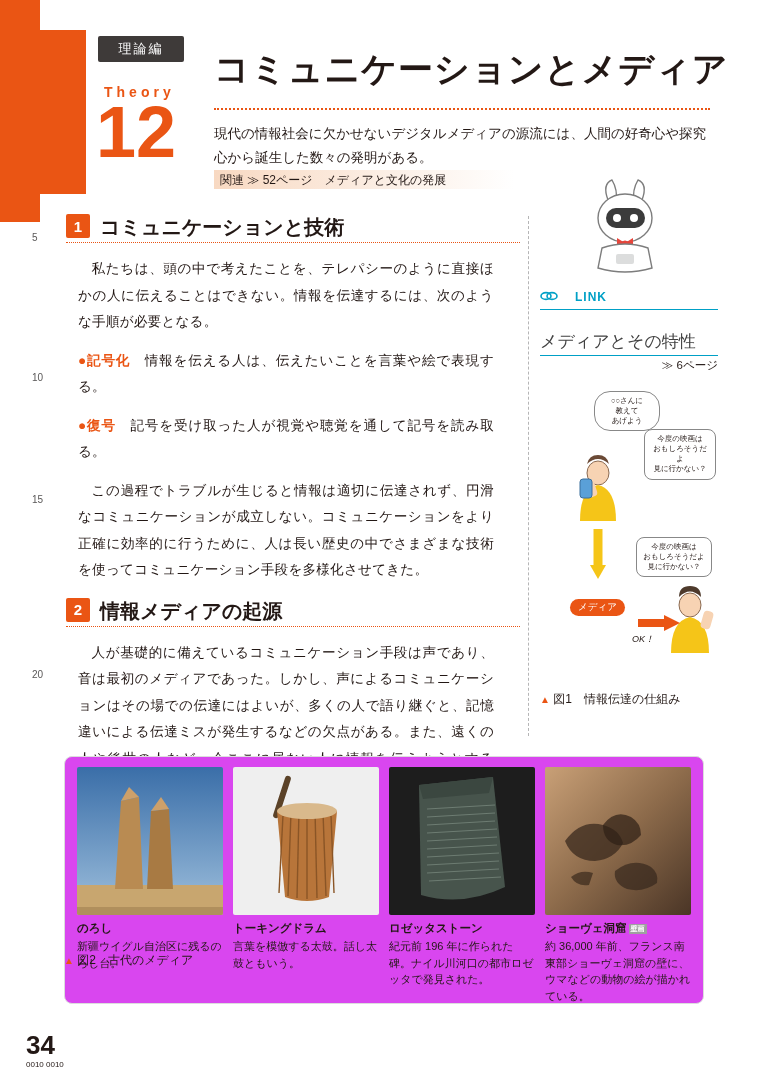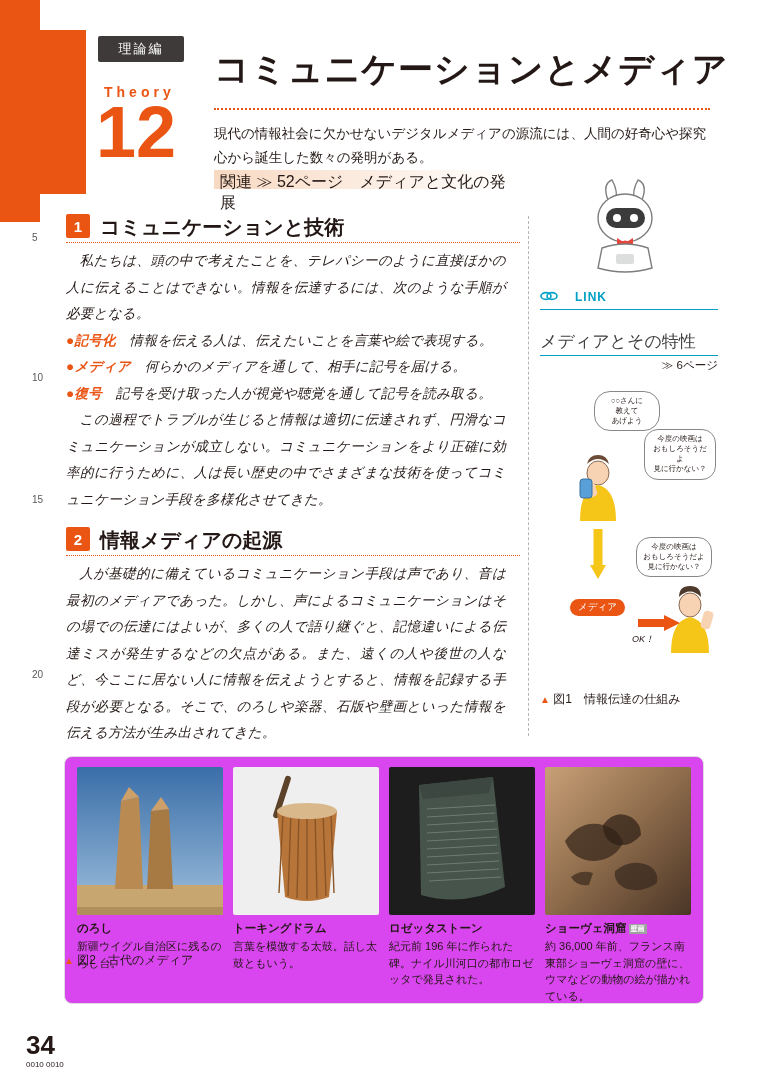--- a/index.html
+++ b/index.html
@@ -60,21 +60,21 @@
   }
   .related-bar {
     position: absolute; left: 214px; top: 170px; width: 300px; height: 19px;
   }
   .related-bar .grad {
     position: absolute; left: 0; top: 0; width: 300px; height: 19px;
     background: linear-gradient(to right, #f8d9c2, #ffffff);
   }
   .related-bar .txt {
     position: absolute; left: 6px; top: 2px;
-    font-size: 16px; color: #231815;
+    font-size: 12px; color: #231815;
   }
 
   
   .robot { position: absolute; left: 572px; top: 170px; width: 110px; height: 110px; }
 
   
   .left-col { position: absolute; left: 52px; top: 214px; width: 468px; }
   .right-col { position: absolute; left: 540px; top: 214px; width: 196px; }
   .v-divider {
     position: absolute; left: 528px; top: 216px; height: 520px;
@@ -94,21 +94,21 @@
   }
   .sec-rule {
     position: absolute; left: 14px; top: 28px; width: 454px;
     border-top: 1px dotted #ea5514;
   }
 
   .body-text {
     font-size: 13.6px; line-height: 1.95; letter-spacing: 0.2px;
     text-align: justify; color: #231815;
   }
-  .body-text p { text-indent: 1em; margin: 0; font-style: italic; }
+  .body-text p { text-indent: 1em; margin: 12px; }
   .body-text p.noindent { text-indent: 0; }
   .term { color: #ea5514; font-weight: bold; }
   .bullet { color: #ea5514; }
 
   .linenum {
     position: absolute; left: 32px;
     font-size: 10px; color: #595757;
   }
 
   
@@ -122,21 +122,21 @@
 
   
   .fig1 { position: relative; margin-top: 14px; width: 196px; height: 300px; }
   .fig1-caption {
     font-size: 12px; margin-top: 4px; color: #231815;
   }
   .tri { color: #ea5514; font-size: 10px; }
 
   .bubble {
     position: absolute; background: #fff; border: 1px solid #888;
-    border-radius: 14px; font-size: 7.5px; line-height: 1.35;
+    border-radius: 8px; font-size: 7.5px; line-height: 1.35;
     padding: 4px 5px; color: #231815; text-align: center;
   }
   .thought {
     position: absolute; background: #fff; border: 1px solid #888;
     border-radius: 16px; font-size: 7.5px; line-height: 1.35;
     padding: 4px 5px; color: #231815; text-align: center;
   }
   .media-pill {
     position: absolute; background: #ea5514; color: #fff;
     font-size: 9.5px; padding: 2px 8px; border-radius: 9px;
@@ -215,23 +215,20 @@
     <div class="sec-head">
       <div class="sec-num">1</div>
       <div class="sec-title">コミュニケーションと技術</div>
       <div class="sec-rule"></div>
     </div>
 
     <div class="body-text" style="padding:0 14px;">
       <p>私たちは、頭の中で考えたことを、テレパシーのように直接ほかの人に伝えることはできない。情報を伝達するには、次のような手順が必要となる。</p>
       <p class="noindent">
         <span class="bullet">●</span><span class="term">記号化</span>　<span>情報を伝える人は、伝えたいことを言葉や絵で表現する。</span>
-      </p>
-      <p class="noindent">
-        <span class="bullet">●</span><span class="term">メディア</span>　<span>何らかのメディアを通して、相手に記号を届ける。</span>
       </p>
       <p class="noindent">
         <span class="bullet">●</span><span class="term">復号</span>　<span>記号を受け取った人が視覚や聴覚を通して記号を読み取る。</span>
       </p>
       <p>この過程でトラブルが生じると情報は適切に伝達されず、円滑なコミュニケーションが成立しない。コミュニケーションをより正確に効率的に行うために、人は長い歴史の中でさまざまな技術を使ってコミュニケーション手段を多様化させてきた。</p>
     </div>
 
     <div class="sec-head" style="margin-top:14px;">
       <div class="sec-num">2</div>
       <div class="sec-title">情報メディアの起源</div>

